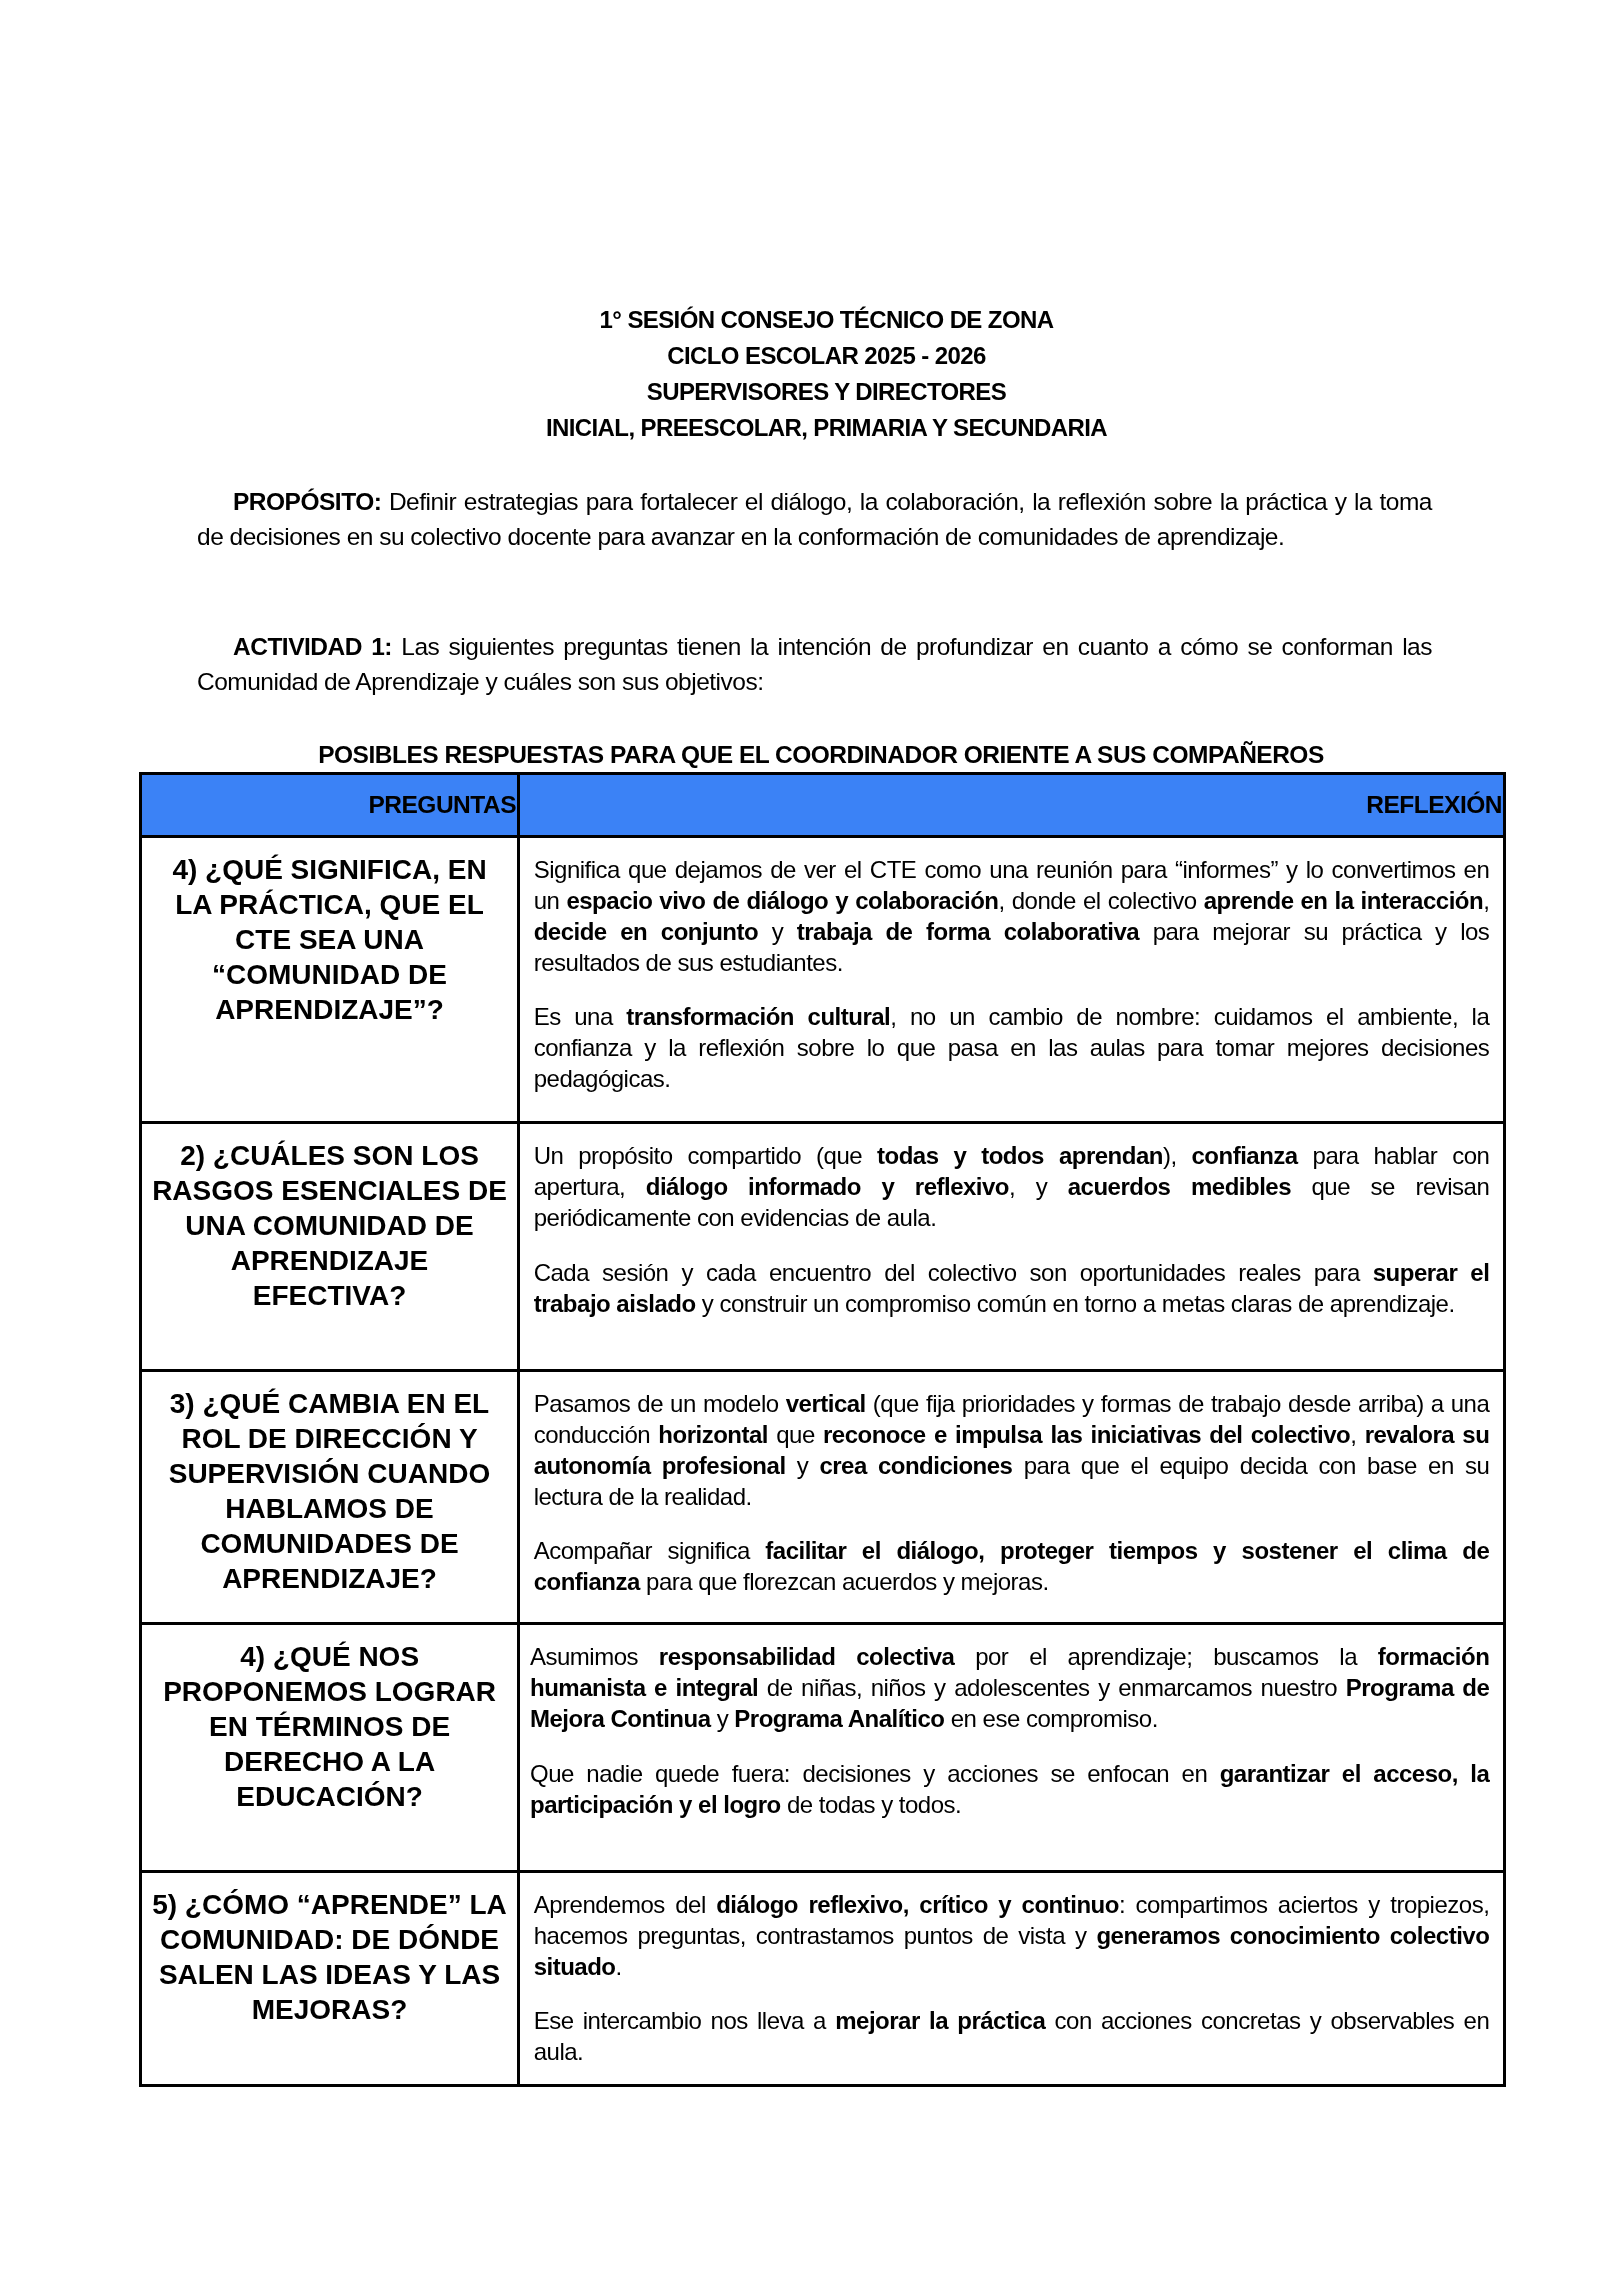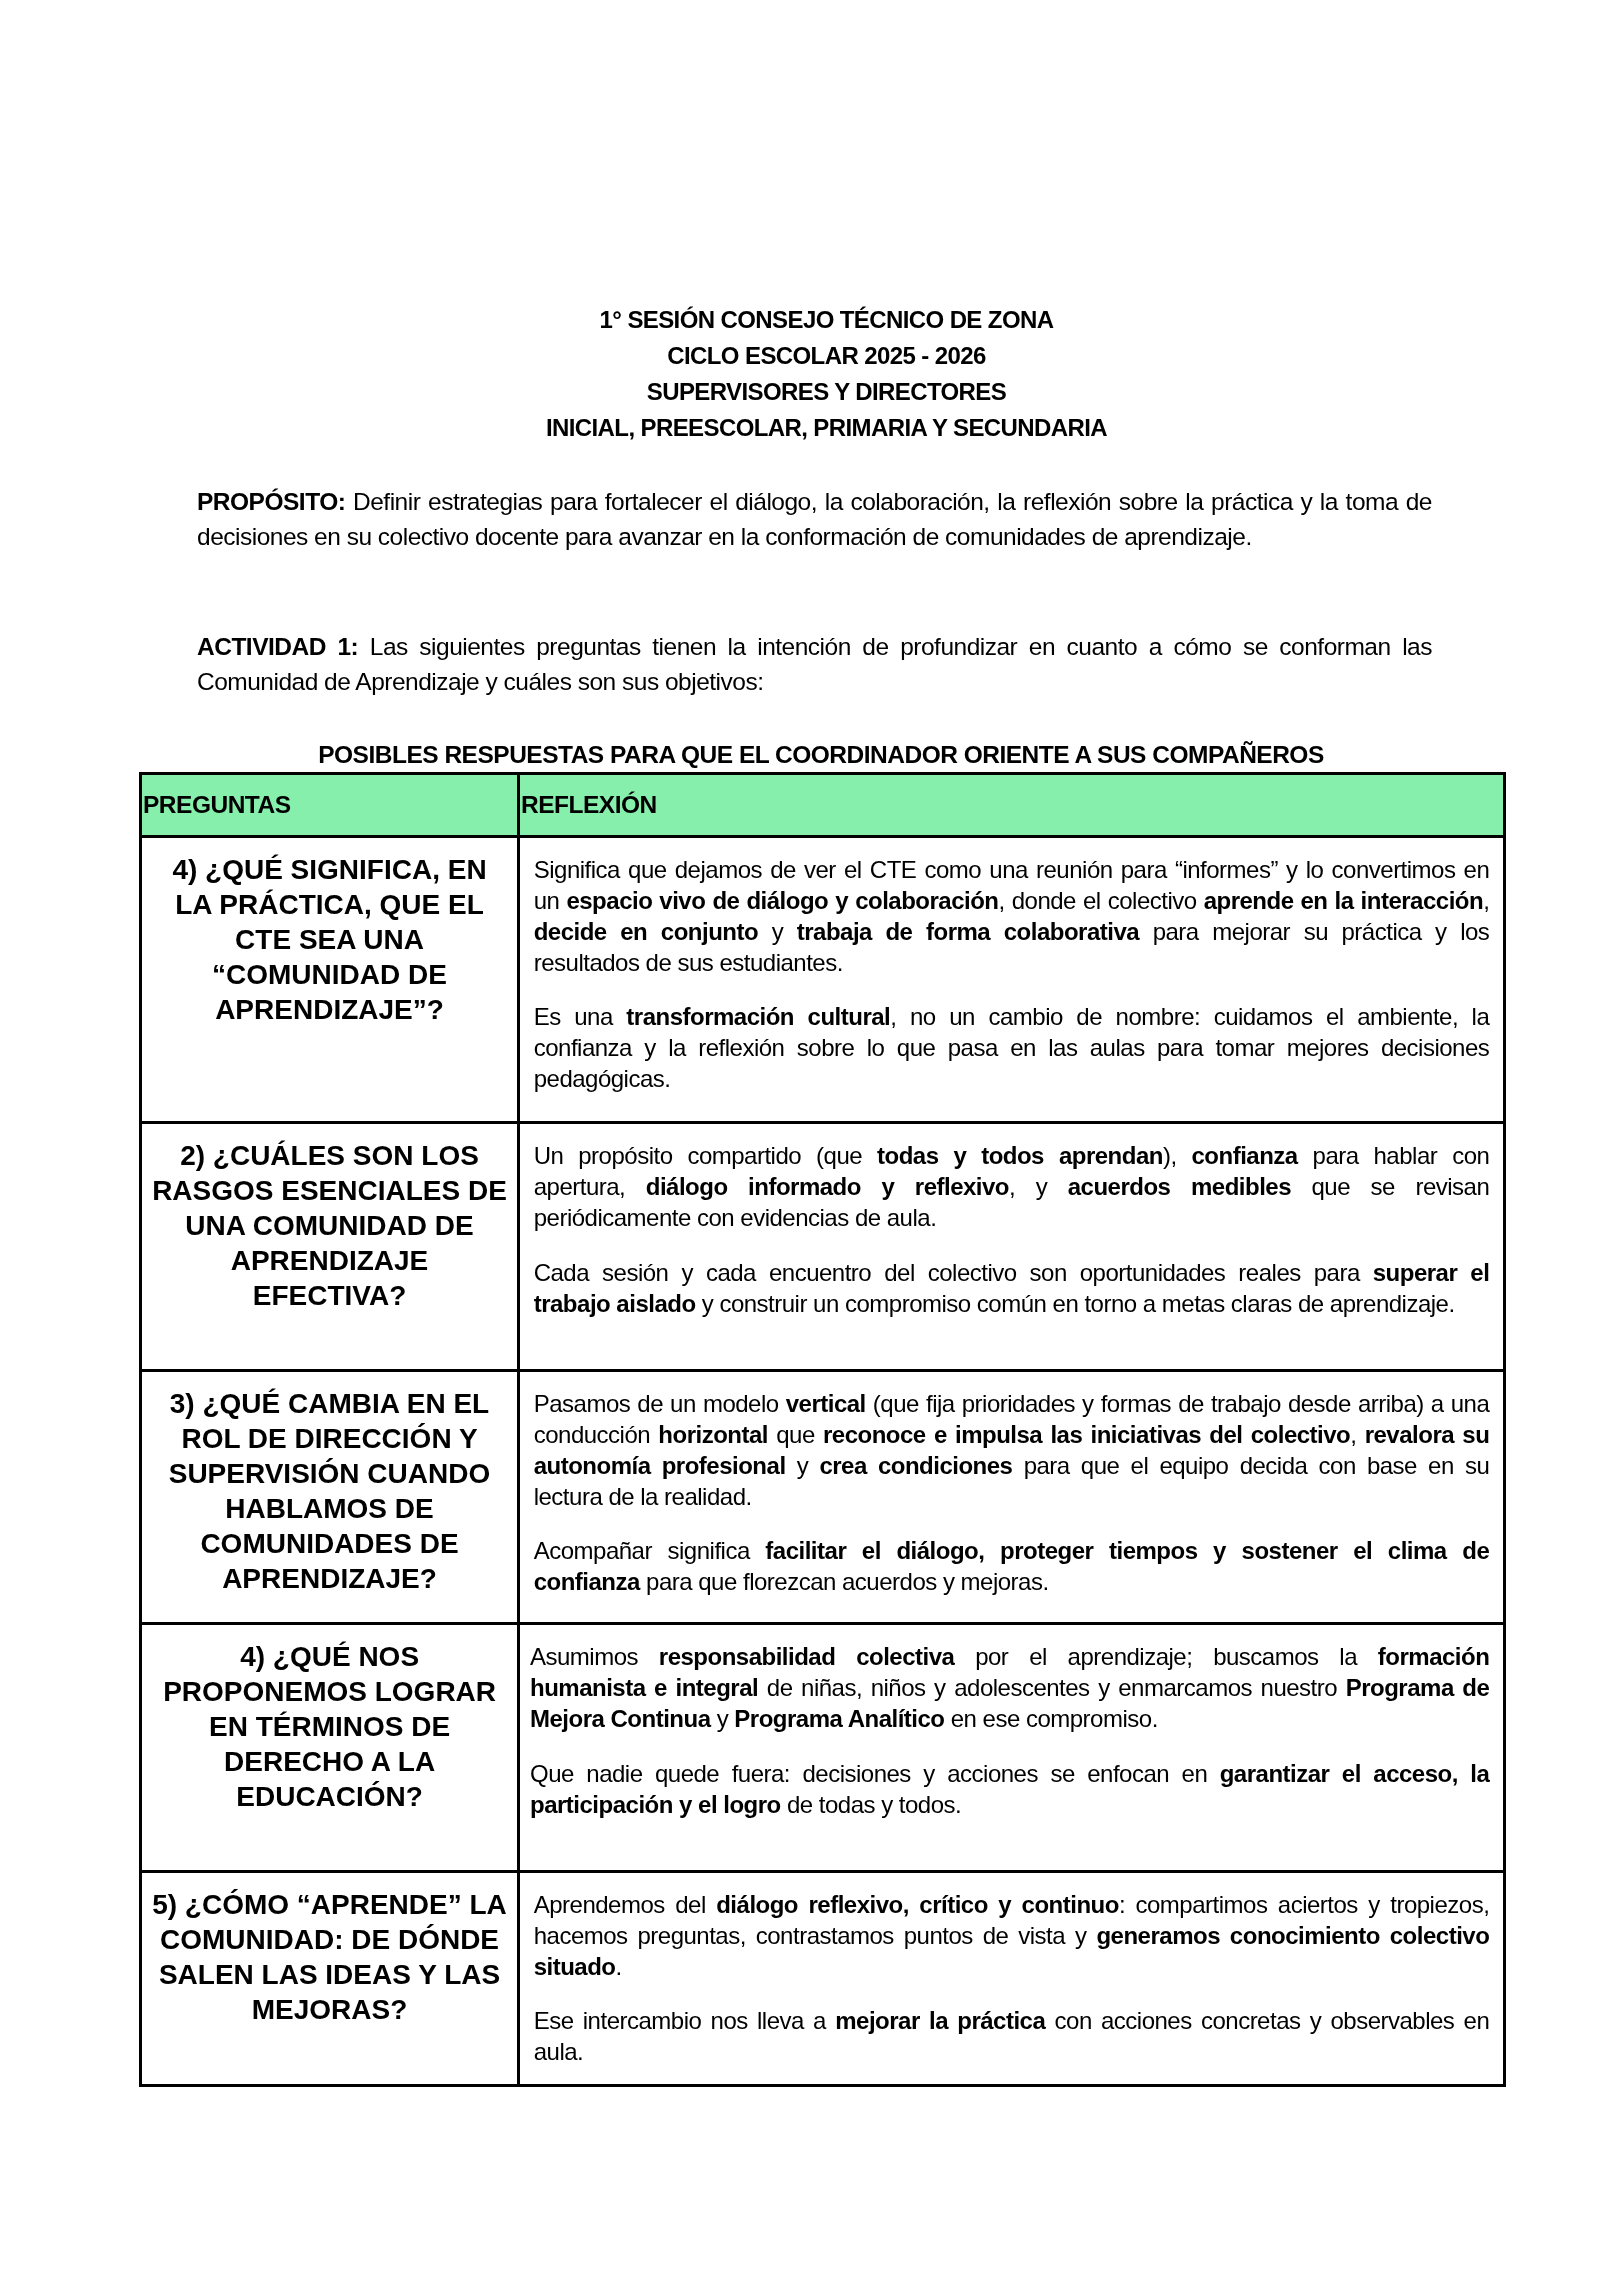--- a/index.html
+++ b/index.html
@@ -35,21 +35,21 @@
     .title-line { display: block; }
     .para {
       position: absolute;
       left: 197px;
       width: 1235px;
       font-size: 24.5px;
       line-height: 35px;
       text-align: justify;
       letter-spacing: -0.5px;
     }
-    .para .label { font-weight: bold; }
+    .para .label { font-weight: bold; margin-left: 36px; }
     #proposito { top: 484px; }
     #actividad { top: 629px; }
     .table-caption {
       position: absolute;
       left: 139px;
       width: 1364px;
       top: 739px;
       text-align: center;
       font-weight: bold;
       font-size: 24.5px;
@@ -65,25 +65,25 @@
       table-layout: fixed;
     }
     table.qa col.c1 { width: 378px; }
     table.qa col.c2 { width: 986px; }
     table.qa th, table.qa td {
       border: 3.9px solid #000000;
       vertical-align: top;
     }
     table.qa td.sep-left { border-left-width: 2px; }
     table.qa th {
-      background: #86efac;
+      background: #3b82f6;
       height: 58px;
       font-size: 24.5px;
       font-weight: bold;
-      text-align: left;
+      text-align: right;
       vertical-align: middle;
       letter-spacing: -0.5px;
     }
     table.qa th.col-refl { border-left-width: 2px; }
     td.question {
       text-align: center;
       font-weight: bold;
       font-size: 28px;
       line-height: 35px;
       padding: 13.7px 9.8px 9.8px 9.8px;

